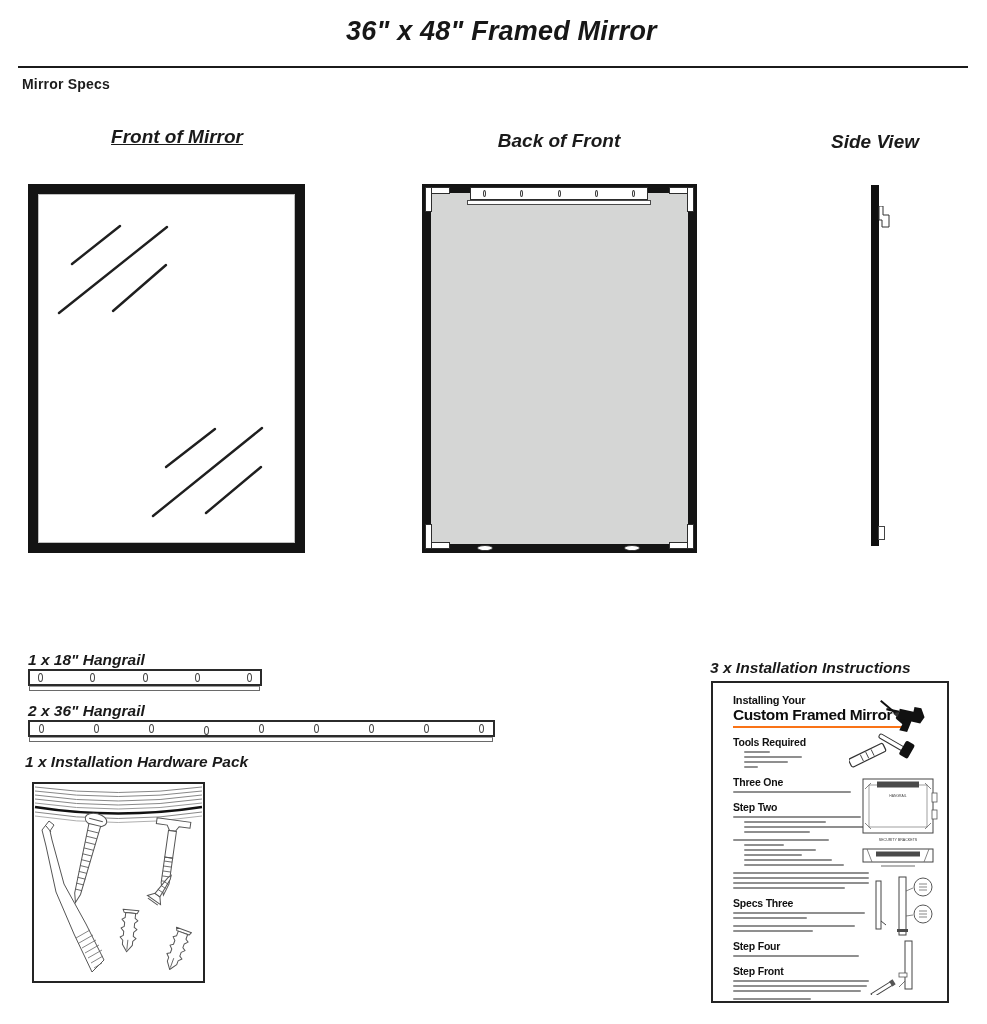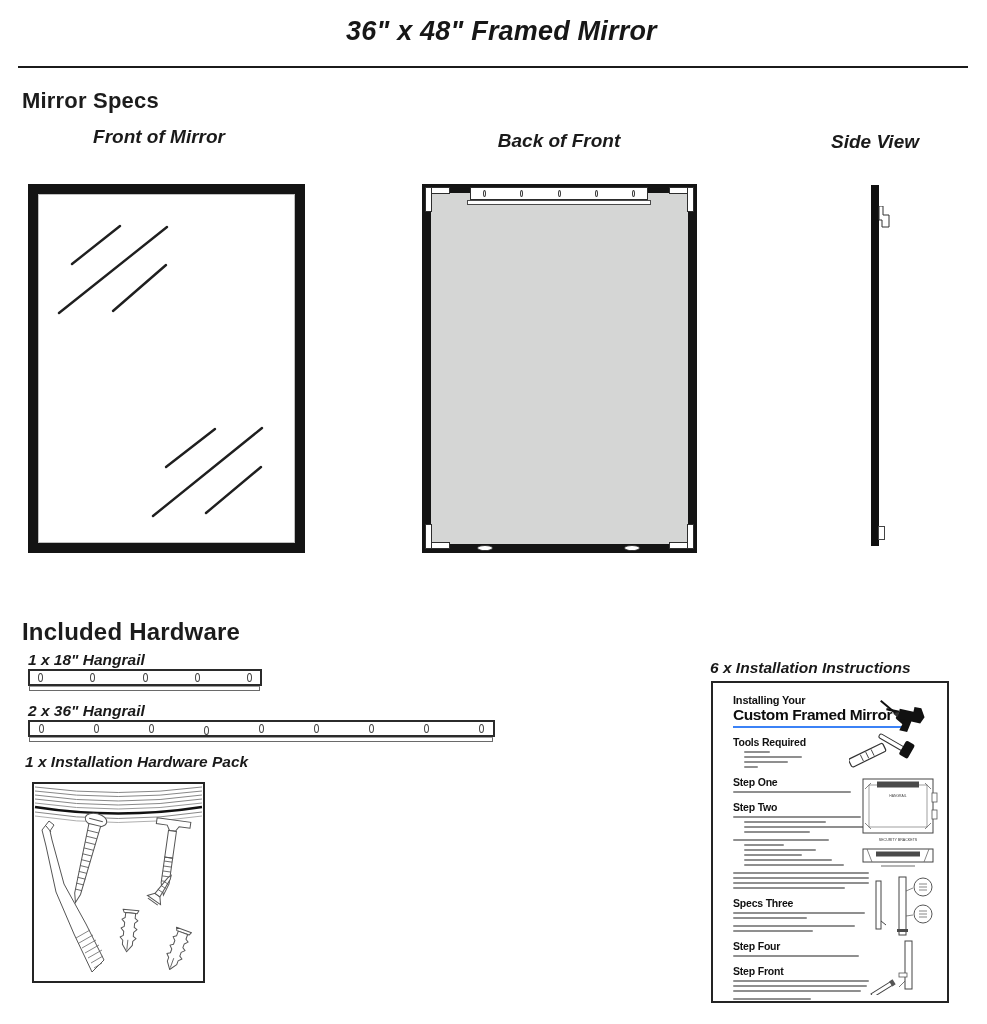--- a/index.html
+++ b/index.html
@@ -6,21 +6,21 @@
   html,body { background:#fff; }
   .page {
     position: relative; width: 987px; height: 1024px; background:#fff;
     font-family: "Liberation Sans", sans-serif; color:#141414; overflow:hidden;
   }
   
   .hdr-title { position:absolute; left:19px; top:14px; font-size:30px; font-weight:500; letter-spacing:.4px; color:#171717;}
   .hdr-product { position:absolute; left:346px; top:16px; font-size:27px; font-style:italic; font-weight:700; letter-spacing:.2px; color:#171717;}
   .hdr-rule { position:absolute; left:18px; top:66px; width:950px; height:2px; background:#1b1b1b;}
   .sec-h { position:absolute; font-weight:700; color:#1c1c1c; letter-spacing:.2px;}
-  #specsHeading { left:22px; top:88px; font-size:22px;}
+  #specsHeading { left:22px; top:76px; font-size:14px;}
   #hwHeading { left:22px; top:618px; font-size:24px;}
   .view-label { position:absolute; transform:translateX(-50%); font-style:italic; font-weight:700; font-size:19px; color:#1a1a1a; white-space:nowrap;}
   
   .front-mirror { position:absolute; left:28px; top:184px; width:277px; height:369px;
     border:10px solid #141414; background:#fff; box-shadow: inset 0 0 0 1px rgba(0,0,0,.25);}
   .front-mirror svg { position:absolute; left:0; top:0; }
   
   .back-mirror { position:absolute; left:422px; top:184px; width:275px; height:369px;
     border:9px solid #141414; background:#d5d6d5;}
   .bm-rail { position:absolute; left:39px; top:-6px; width:178px; height:13px; background:#fff;
@@ -50,38 +50,38 @@
   #rail18lip { left:29px; top:686px; width:231px;}
   #rail36 { left:28px; top:720px; width:467px; padding:0 9px;}
   #rail36lip { left:29px; top:737px; width:464px;}
   .pack-box { position:absolute; left:32px; top:782px; width:173px; height:201px; border:2px solid #242424; background:#fff;}
   
   .inst-sheet { position:absolute; left:711px; top:681px; width:238px; height:322px;
     border:2px solid #242424; background:#fff; overflow:hidden;}
   .is-left { position:absolute; left:20px; top:8px; width:135px;}
   .is-t1 { font-size:11px; font-weight:700; letter-spacing:-.2px; color:#111; margin-top:3px;}
   .is-t2 { font-size:15.5px; font-weight:700; letter-spacing:-.4px; color:#0d0d0d;
-    border-bottom:2px solid #3b82f6; padding-bottom:2px; width:172px; white-space:nowrap;}
+    border-bottom:2px solid #f97316; padding-bottom:2px; width:172px; white-space:nowrap;}
   .is-sh { font-size:10.5px; font-weight:700; color:#111; margin-top:8px; letter-spacing:-.2px;}
   .bl { height:2px; background:#8f8f8f; border-radius:1px; margin-top:3px;}
   .bl.ind { margin-left:11px;}
   .sp { height:3px;}
   .is-right { position:absolute; right:2px; top:12px;}
   .doc-micro { font-family:"Liberation Sans",sans-serif; }
 </style>
 </head>
 <body>
 
 <div class="page">
 
   <div class="hdr-product">36" x 48" Framed Mirror</div>
   <div class="hdr-rule"></div>
 
   <div class="sec-h" id="specsHeading">Mirror Specs</div>
-  <div class="view-label" style="left:159px; top:126px;">Front of Mirror</div>
+  <div class="view-label" style="left:177px; top:126px;text-decoration:underline;">Front of Mirror</div>
   <div class="view-label" style="left:559px; top:130px;">Back of Front</div>
   <div class="view-label" style="left:875px; top:131px;">Side View</div>
 
   <div class="front-mirror">
     <svg width="257" height="349" viewBox="0 0 257 349">
       <g stroke="#1f1f1f" stroke-width="2.4" stroke-linecap="round">
         <line x1="34" y1="70" x2="82" y2="32"></line>
         <line x1="21" y1="119" x2="129" y2="33"></line>
         <line x1="75" y1="117" x2="128" y2="71"></line>
         <line x1="128" y1="273" x2="177" y2="235"></line>
@@ -119,21 +119,20 @@
     <div class="bumper" style="left:46px; top:352px;"></div>
     <div class="bumper" style="left:193px; top:352px;"></div>
   </div>
 
   <div class="side-bar"></div>
   <svg class="side-top-clip" width="13" height="26" viewBox="0 0 13 26">
     <path d="M1,0 L5,0 L5,9 L11,9 L11,21 L4,21 L4,14 L1,14 Z" fill="#fff" stroke="#333" stroke-width="1"></path>
   </svg>
   <div class="side-bot-clip"></div>
 
-  <div class="sec-h" id="hwHeading">Included Hardware</div>
 
   <div class="item-label" style="left:28px; top:651px;">1 x 18" Hangrail</div>
   <div class="rail" id="rail18">
     <i class="hole"></i>
     <i class="hole"></i>
     <i class="hole"></i>
     <i class="hole"></i>
     <i class="hole"></i>
   </div>
   <div class="rail-lip" id="rail18lip"></div>
@@ -232,33 +231,33 @@
       </g>
 
       <g transform="translate(150,146) rotate(20)" fill="#fff" stroke="#555" stroke-width="1" stroke-linejoin="round">
         <path d="M-8,0 H8 L6.5,3 H-6.5 Z"></path>
         <path d="M-5,3 H5 V8 L8,10 L5,13 V17 L8,19 L5,22 V26 L8,28 L5,31 V35 L0,42 L-5,35 V31 L-8,28 L-5,26 V22 L-8,19 L-5,17 V13 L-8,10 L-5,8 Z"></path>
         <path d="M0,30 V40" stroke-width="0.8"></path>
       </g>
     </svg>
   </div>
 
-  <div class="item-label" style="left:710px; top:659px;">6 x Installation Instructions</div>
+  <div class="item-label" style="left:710px; top:659px;">3 x Installation Instructions</div>
 
   <div class="inst-sheet">
     <div class="is-left">
       <div class="is-t1">Installing Your</div>
       <div class="is-t2">Custom Framed Mirror</div>
       <div class="is-sh">Tools Required</div>
       <div class="bl ind" style="width:26px;"></div>
       <div class="bl ind" style="width:58px;"></div>
       <div class="bl ind" style="width:44px;"></div>
       <div class="bl ind" style="width:14px;"></div>
 
-      <div class="is-sh">Step One</div>
+      <div class="is-sh">Three One</div>
       <div class="bl" style="width:118px;"></div>
 
       <div class="is-sh">Step Two</div>
       <div class="bl" style="width:128px;"></div>
       <div class="bl ind" style="width:82px;"></div>
       <div class="bl ind" style="width:120px;"></div>
       <div class="bl ind" style="width:66px;"></div>
       <div class="sp"></div>
       <div class="bl" style="width:96px;"></div>
       <div class="bl ind" style="width:40px;"></div>

